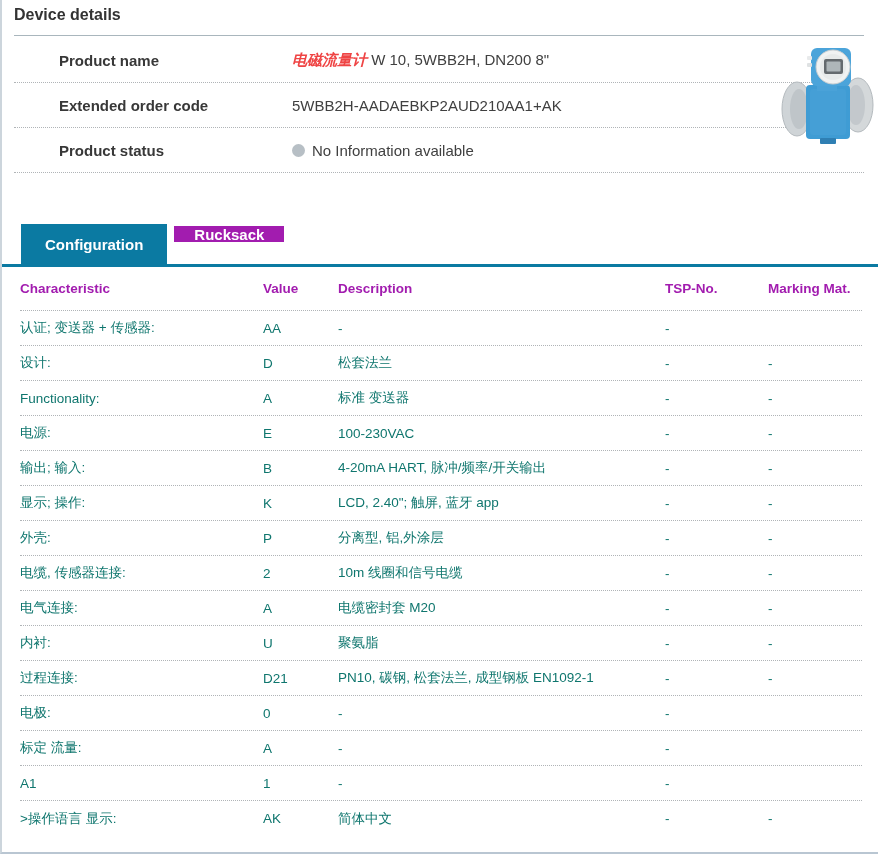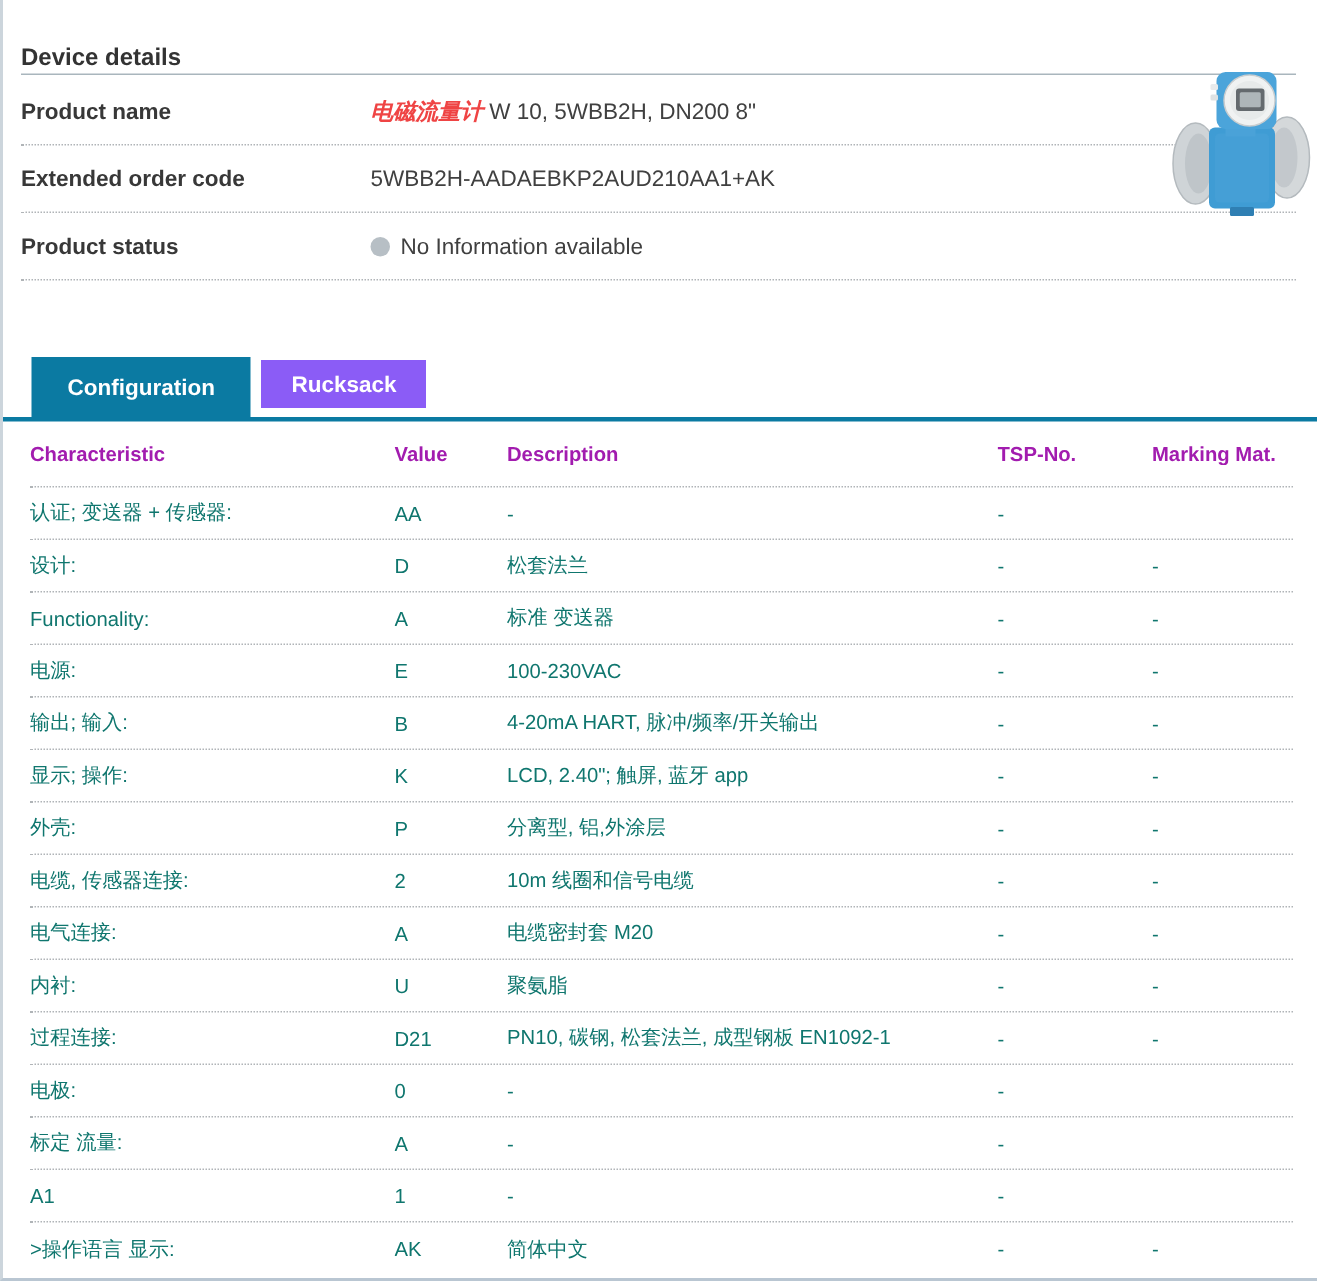--- a/index.html
+++ b/index.html
@@ -14,33 +14,32 @@
     position: relative;
     width: 878px; height: 854px;
     border-left: 2px solid #ccd5dc;
     border-bottom: 2px solid #b9c6d2;
     background: #fff;
   }
   
   .header-section { padding: 6px 14px 0 12px; position: relative; }
   .page-title {
     font-size: 16px; font-weight: bold; color: #333;
-    padding-bottom: 1px;
+    padding-bottom: 11px;
     border-bottom: 1px solid #a9b6bd;
-    margin-top: 24px;
   }
   .info-rows { margin-top: 2px; }
   .info-row {
     height: 45px;
     display: flex; align-items: center;
     border-bottom: 1px dotted #b0b4b7;
   }
   .info-label {
     width: 233px; flex: 0 0 233px;
-    font-size: 15px; font-weight: bold; color: #383838;
+    font-size: 15px; font-weight: bold; color: #383838; margin-left: 45px;
   }
   .info-value { font-size: 15px; color: #404040; }
   .info-value .bold { font-weight: bold; color: #ef4444; font-style: italic; }
   .status-wrap { display: flex; align-items: center; }
   .status-dot {
     width: 13px; height: 13px; border-radius: 50%;
     background: #b7bfc5; margin-right: 7px; flex: 0 0 13px;
   }
   .product-image {
     position: absolute; top: 45px; right: 3px;
@@ -53,21 +52,21 @@
     display: flex; align-items: flex-start; gap: 7px;
     padding-left: 19px;
     border-bottom: 3px solid #0b7aa2;
   }
   .tab {
     font-size: 15px; font-weight: bold; color: #ffffff;
     padding: 0 24px; cursor: pointer;
     display: flex; align-items: center;
   }
   .tab.active { background: #0b7aa2; height: 40px; }
-  .tab.inactive { background: #8b5cf6; height: 32px; margin-top: 2px; padding: 0 20px; }
+  .tab.inactive { background: #a21caf; height: 16px; margin-top: 2px; padding: 0 20px; }
   
   .config-table { padding: 0 16px 0 18px; }
   .t-row {
     display: grid;
     grid-template-columns: 243px 75px 327px 103px auto;
     align-items: center;
     height: 35px;
     border-bottom: 1px dotted #b0b4b7;
     font-size: 13.5px; color: #0f766e;
   }

